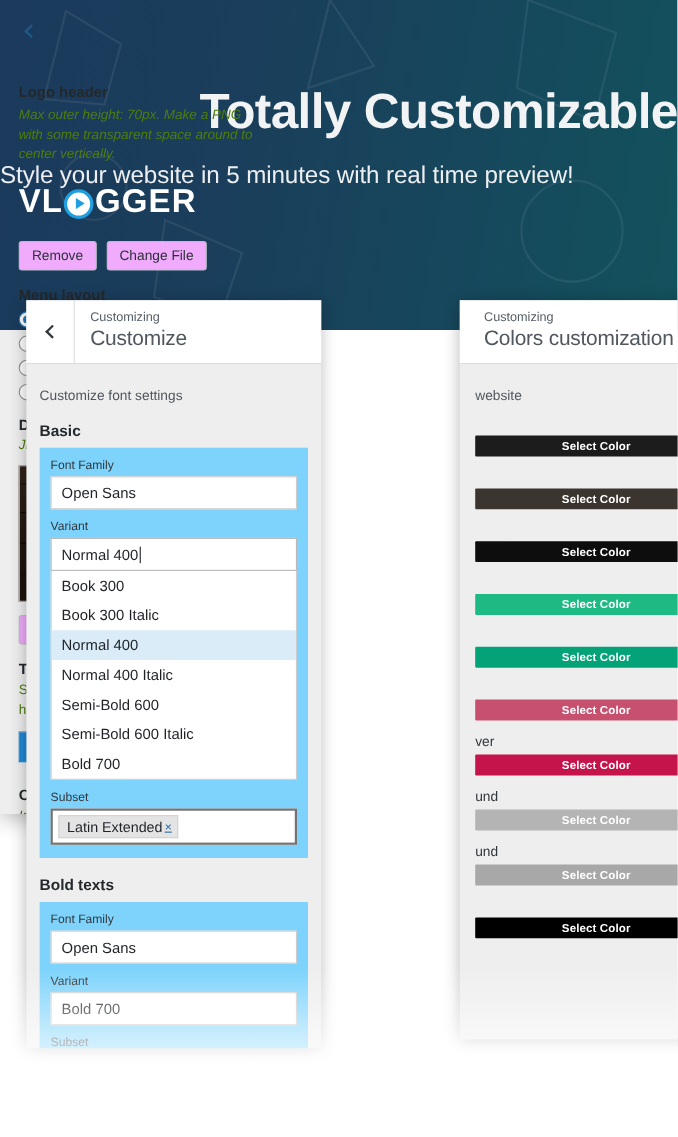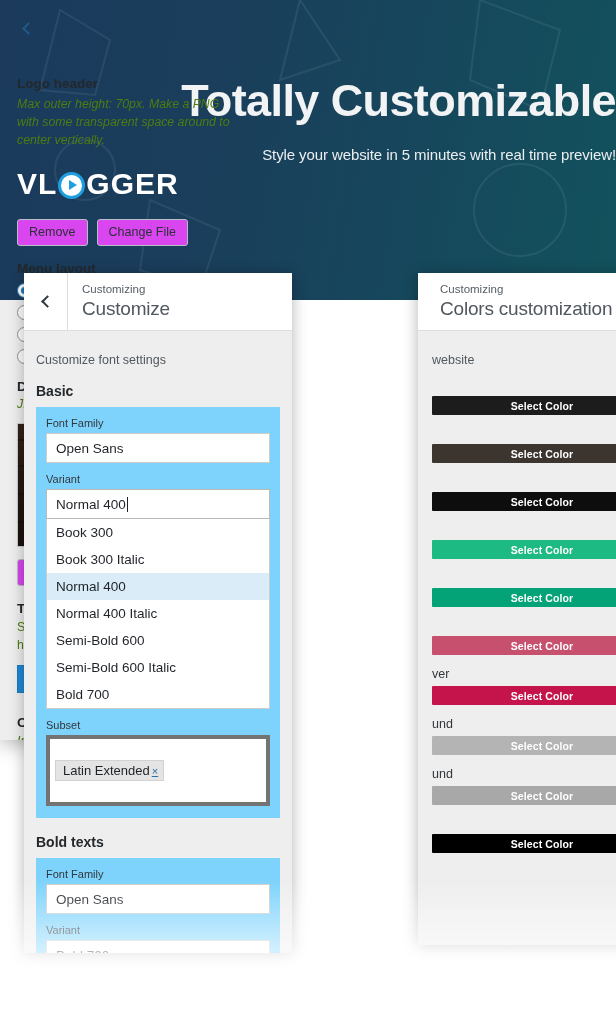--- a/index.html
+++ b/index.html
@@ -39,22 +39,22 @@
     font-size: 45px;
     font-weight: bold;
     color: #f2f3f4;
     letter-spacing: -0.6px;
     line-height: 1;
   }
   #hero-sub {
     position: absolute;
     left: 0; top: 146px;
     width: 616px;
-    text-align: right;
-    font-size: 15px;
+    text-align: left;
+    font-size: 22px;
     font-weight: normal;
     color: #eceef0;
     letter-spacing: -0.1px;
   }
 
   
   .panel {
     position: absolute;
     background: #eeeeee;
     box-shadow: 0 2px 14px rgba(0,0,0,.30);
@@ -169,23 +169,23 @@
   }
   .ty-option {
     font-size: 13.5px;
     color: #1f2328;
     padding: 6px 9px;
     cursor: pointer;
   }
   .ty-option.sel { background: #d9ecf7; }
   .ty-chipbox {
     background: #fff;
-    border: 4px solid #737373;
+    border: 2px solid #737373;
     min-height: 30px;
-    padding: 21px 5px;
+    padding: 4px 5px;
     display: flex;
     align-items: center;
     flex-wrap: wrap;
   }
   .ty-chip {
     background: #e4e4e4;
     border: 1px solid #d2d2d2;
     font-size: 13px;
     color: #1f2328;
     padding: 2px 5px 2px 7px;
@@ -297,21 +297,21 @@
     content: "";
     width: 0; height: 0;
     border-left: 8px solid #1f9fe0;
     border-top: 5px solid transparent;
     border-bottom: 5px solid transparent;
     margin-left: 3px;
   }
 
   .btn-row { display: flex; gap: 9px; margin-top: 12px; }
   .btn-sec {
-    background: #d946ef;
+    background: #f0abfc;
     border: 1px solid #b7bfc6;
     border-radius: 3px;
     font-size: 12.5px;
     color: #2b3137;
     padding: 5px 11px;
     cursor: pointer;
     line-height: 1.2;
   }
 
   .hd-sub {

